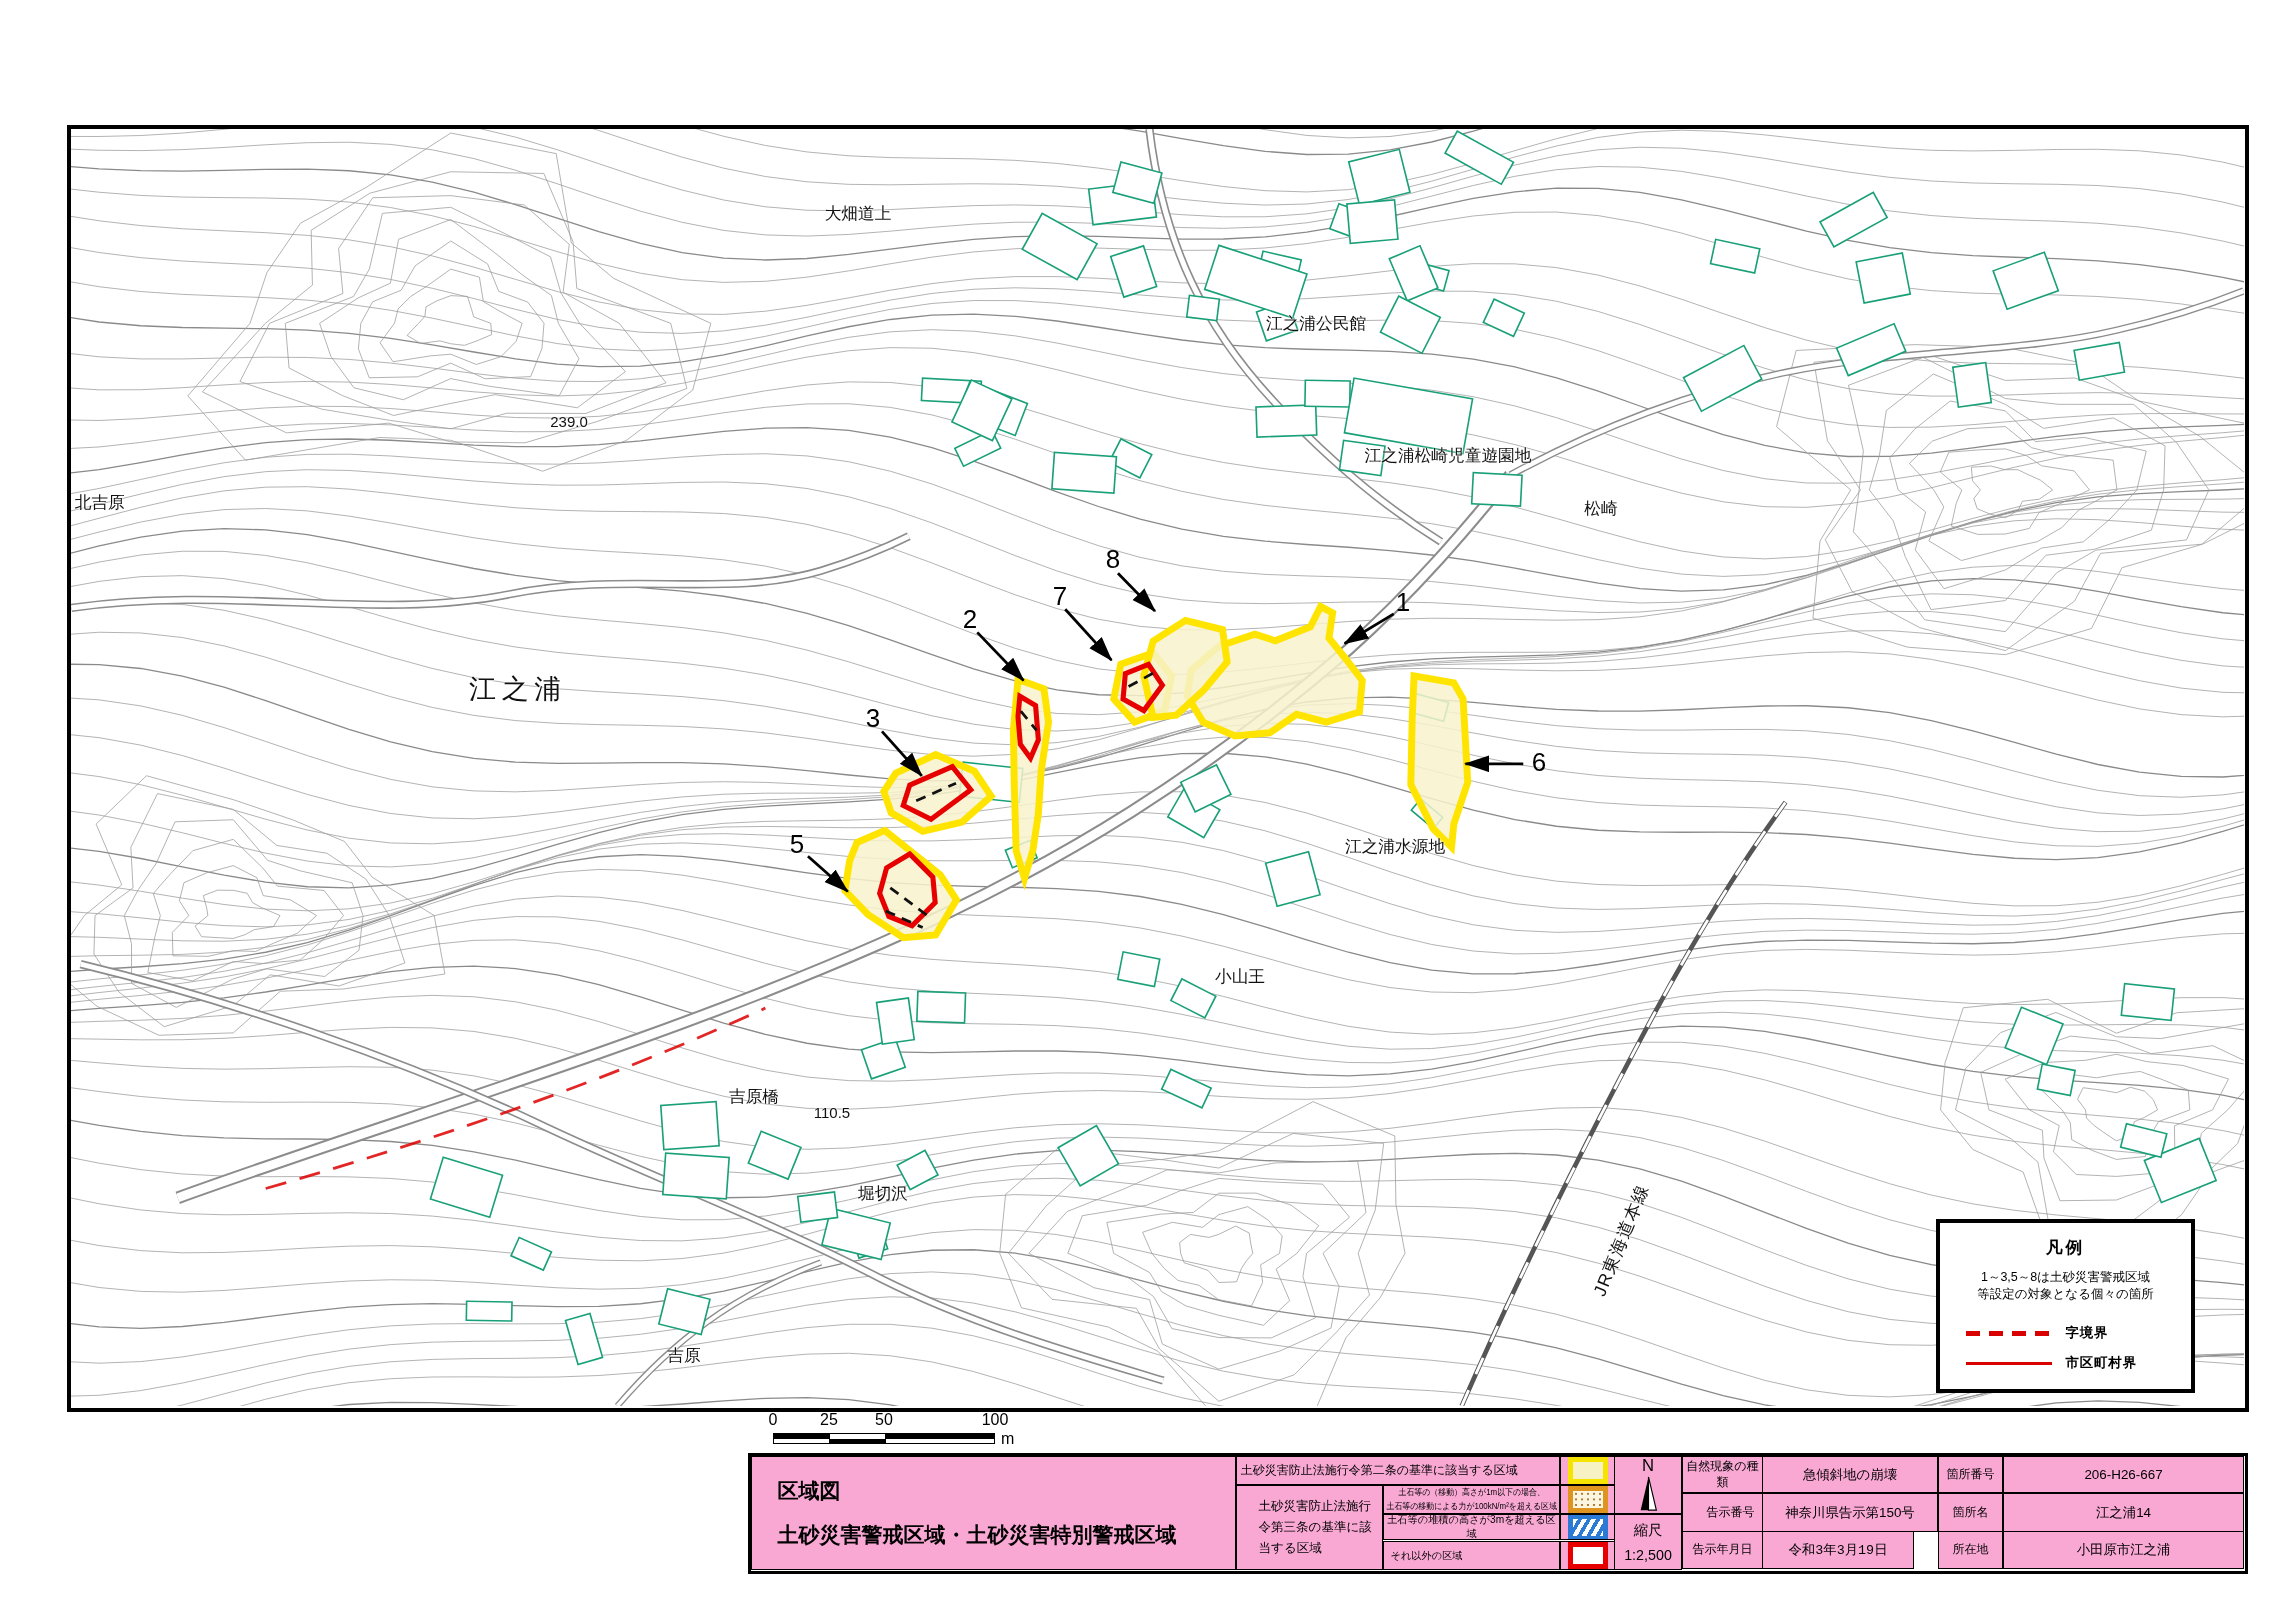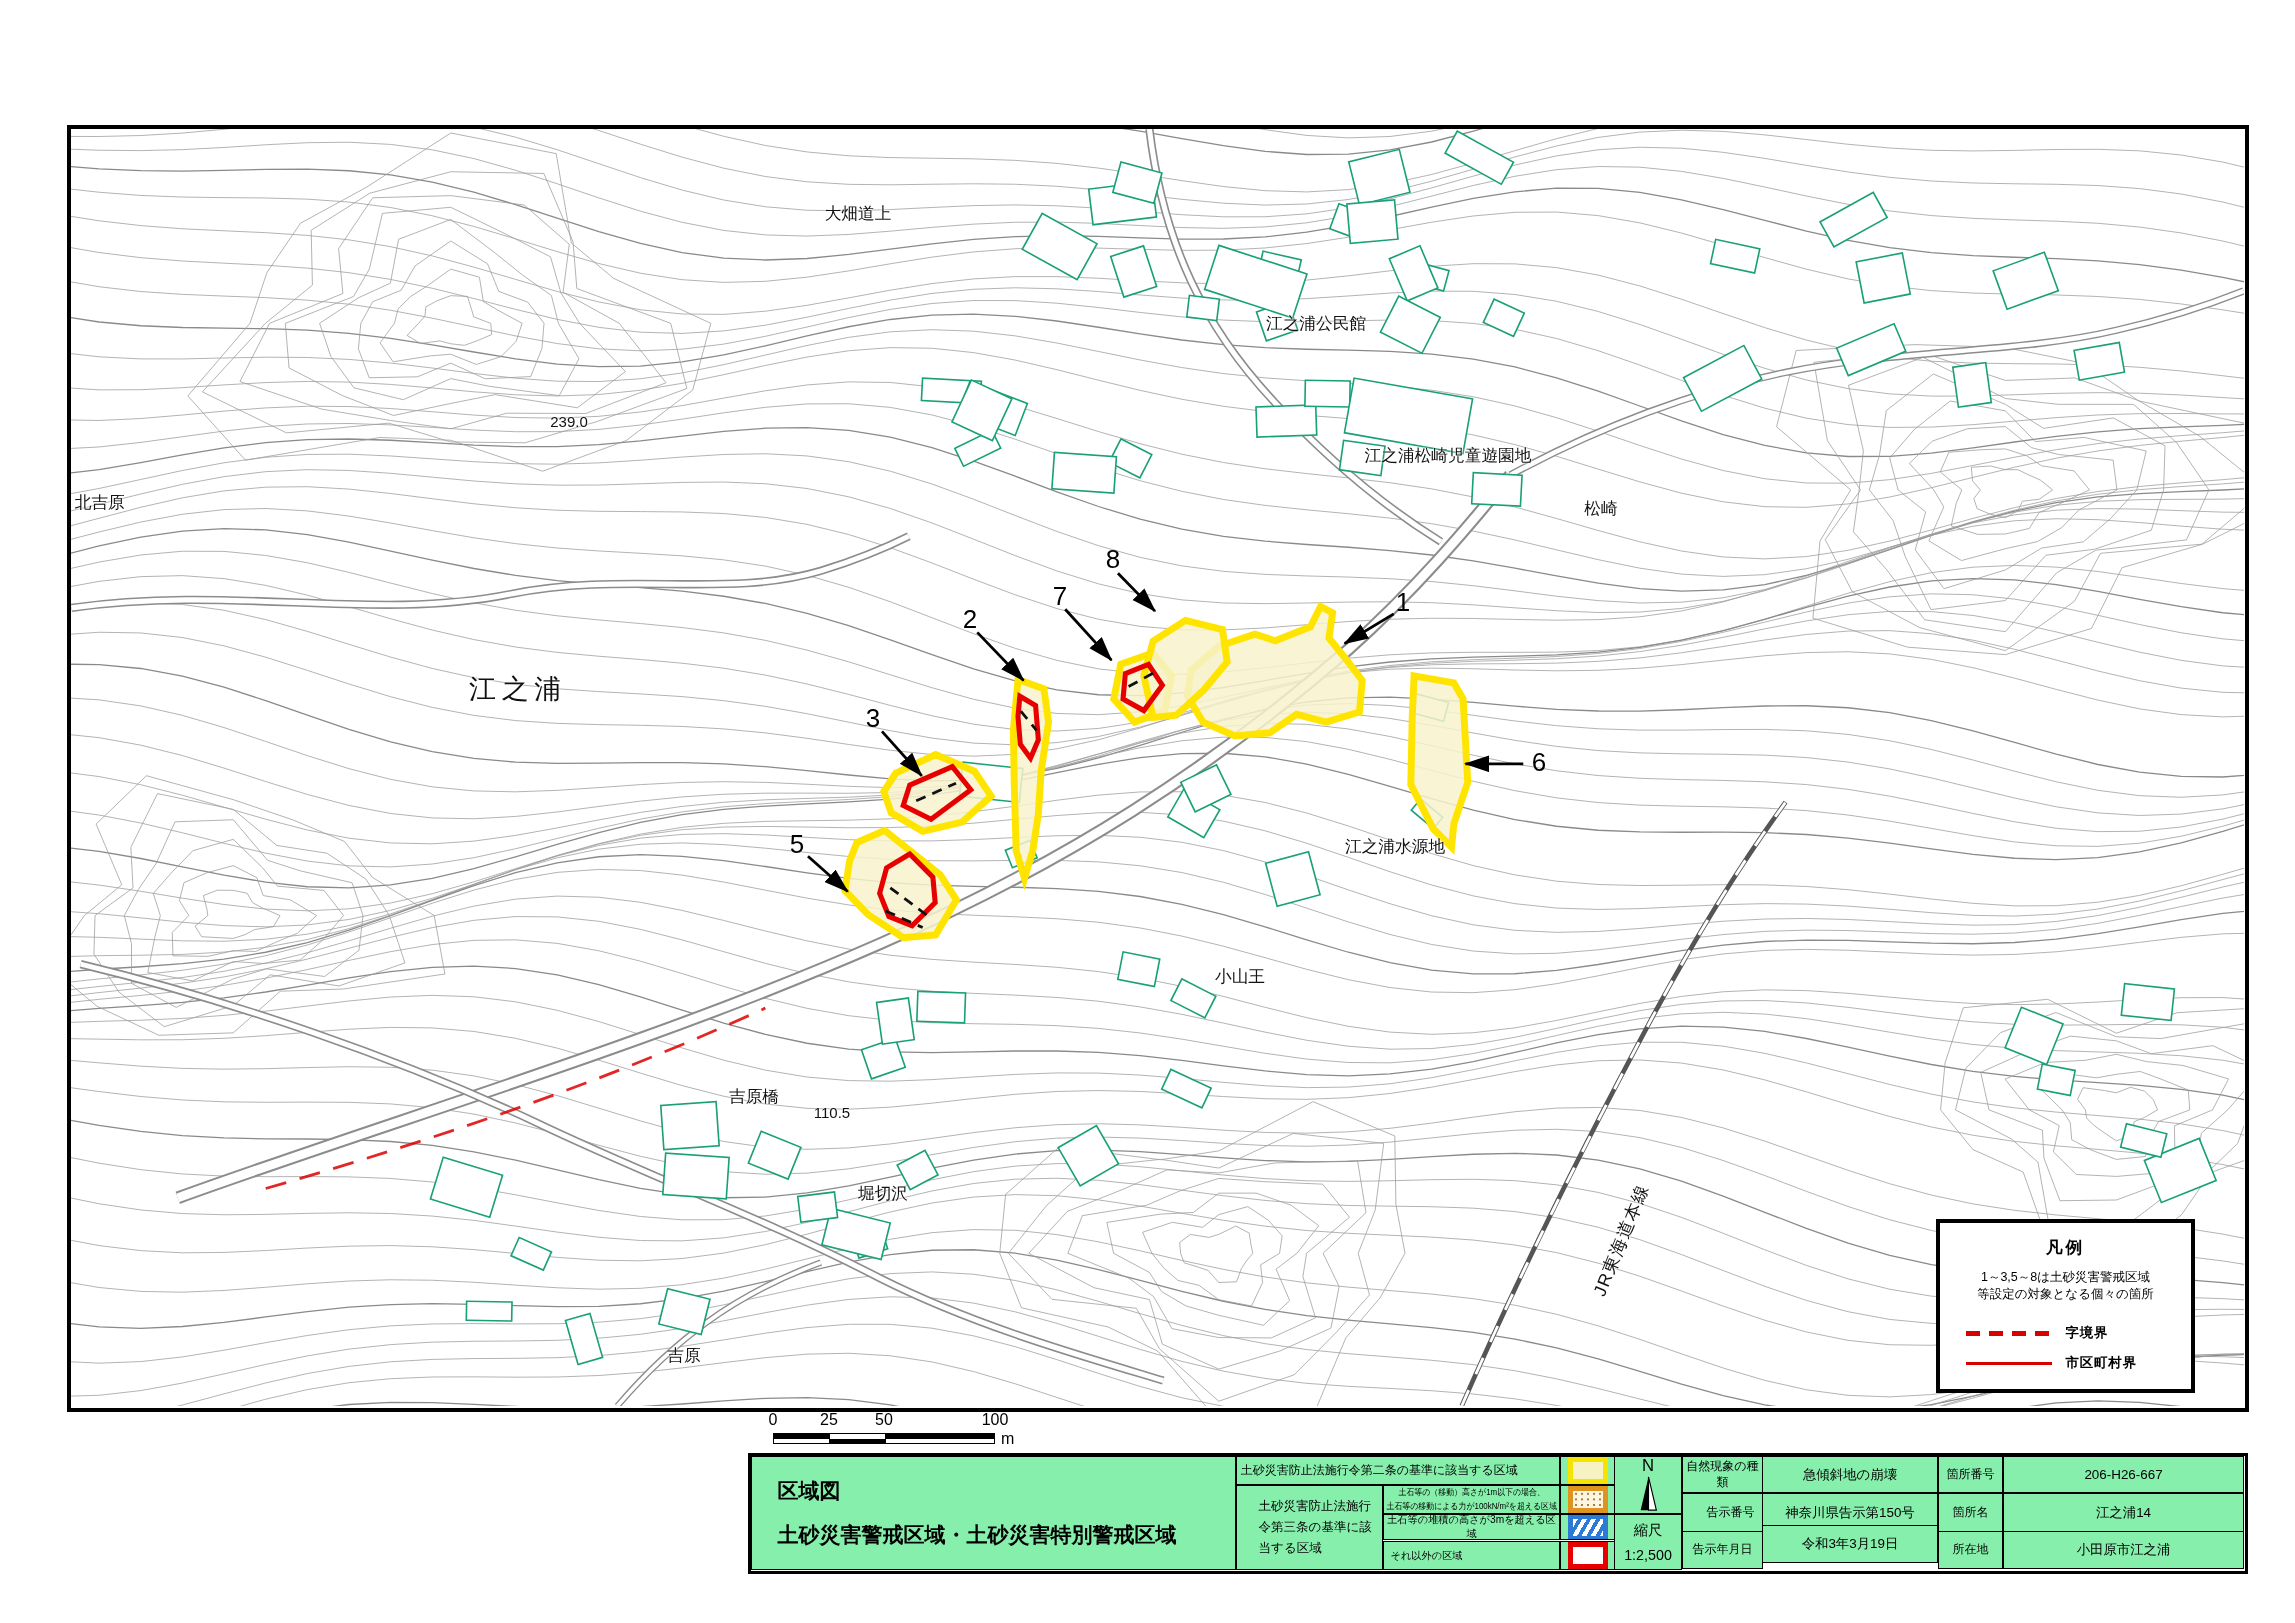--- a/index.html
+++ b/index.html
@@ -34,21 +34,21 @@
   #scalebar{position:absolute;left:773px;top:1411px;width:259px;height:39px;}
   .sb-tick{position:absolute;top:0;transform:translateX(-50%);font-size:16px;}
   #sb-bar{position:absolute;left:0;top:22px;width:222px;height:11px;border:1.4px solid #000;box-sizing:border-box;display:flex;}
   .sb-seg{height:100%;}
   .sb-a{background:linear-gradient(to bottom,#000 50%,#fff 50%);}
   .sb-b{background:linear-gradient(to bottom,#fff 50%,#000 50%);}
   #sb-unit{position:absolute;left:228px;top:19.4px;font-size:16px;}
   
   #btable{position:absolute;left:748px;top:1453px;width:1500px;height:121px;
           border:3.7px solid #000;box-sizing:border-box;background:#fff;}
-  .cell{position:absolute;border:1.2px solid #000;box-sizing:border-box;background:#86efac;
+  .cell{position:absolute;border:1.2px solid #000;box-sizing:border-box;background:#f9a8d4;
         display:flex;align-items:center;justify-content:center;text-align:center;overflow:hidden;}
   .cell.left{justify-content:flex-start;text-align:left;}
   #sheet-title{font-size:21px;font-weight:bold;line-height:2.1;padding-left:25.5px;}
   .lawlab{font-size:12px;}
   .law3{font-size:12.5px;line-height:1.7;padding:0 5.6px;text-align:left;margin-left:16px;}
   .desc{font-size:10.2px;}
   .desc2{font-size:8.8px;line-height:1.5;white-space:nowrap;transform:scaleX(.9);transform-origin:center;}
   .swatch{width:40px;height:27px;box-sizing:border-box;}
   .swA{background:#f6f2c4;border:5.1px solid #f6e400;}
   .swB{border:5.1px solid #de941e;background-color:#faf6e2;
@@ -425,21 +425,21 @@
       </div>
     <div class="cell" style="left:1187px;top:37px;width:65px;height:39px;">
         <div class="ic-k">箇所名</div>
       </div>
     <div class="cell" style="left:1252px;top:37px;width:241px;height:39px;">
         <div class="ic-v">江之浦14</div>
       </div>
     <div class="cell" style="left:931px;top:75px;width:81px;height:38px;">
         <div class="ic-k">告示年月日</div>
       </div>
-    <div class="cell" style="left:1011px;top:69px;width:176px;height:38px;">
+    <div class="cell" style="left:1011px;top:75px;width:152px;height:38px;font-family:Liberation Mono, monospace;">
         <div class="ic-v">令和3年3月19日</div>
       </div>
     <div class="cell" style="left:1187px;top:75px;width:65px;height:38px;">
         <div class="ic-k">所在地</div>
       </div>
     <div class="cell" style="left:1252px;top:75px;width:241px;height:38px;">
         <div class="ic-v">小田原市江之浦</div>
       </div>
   </div>
 </div>

